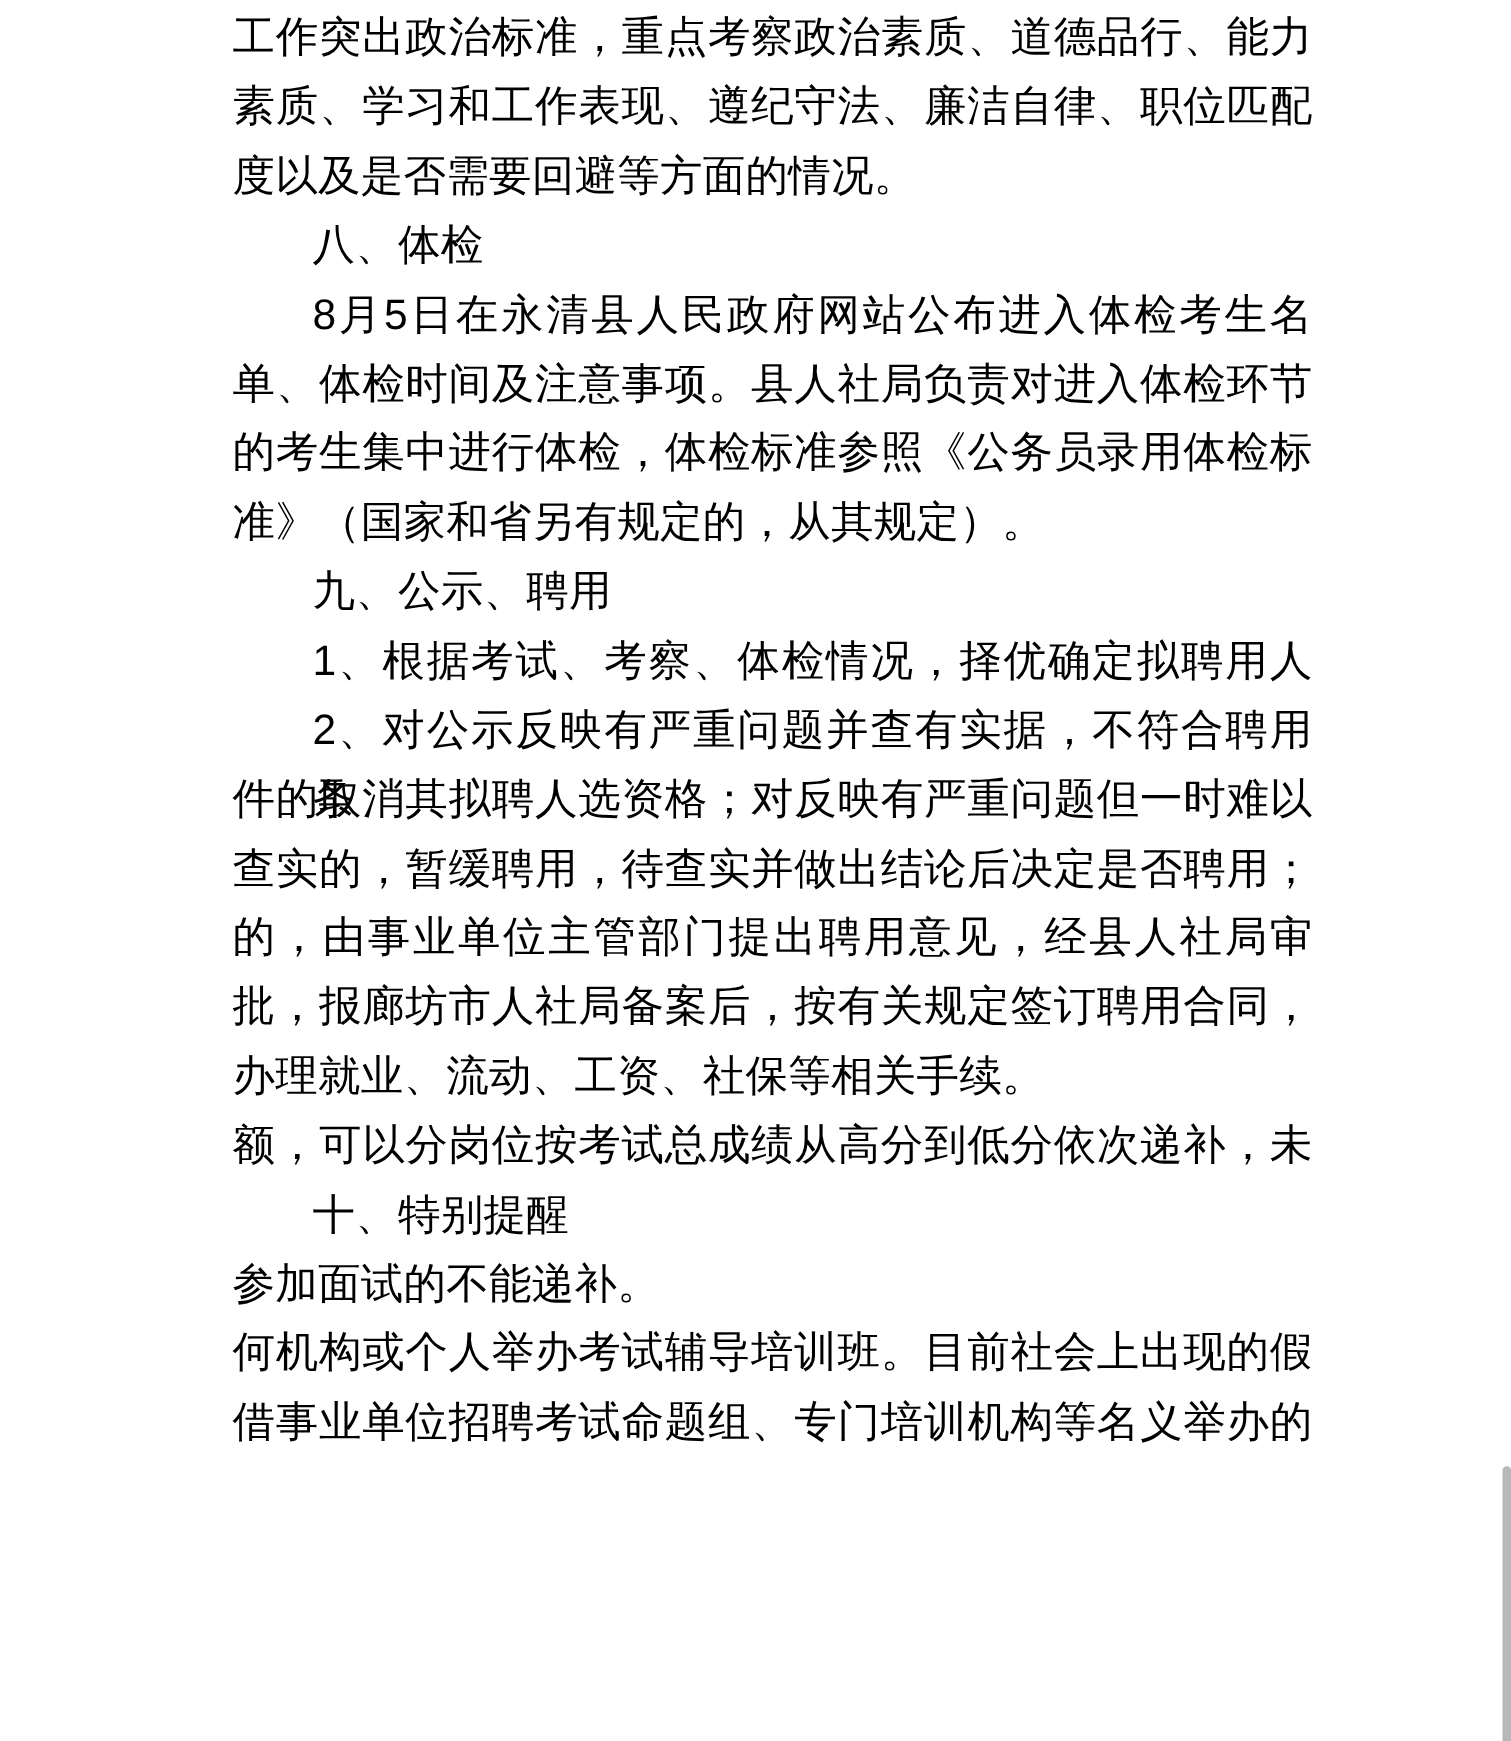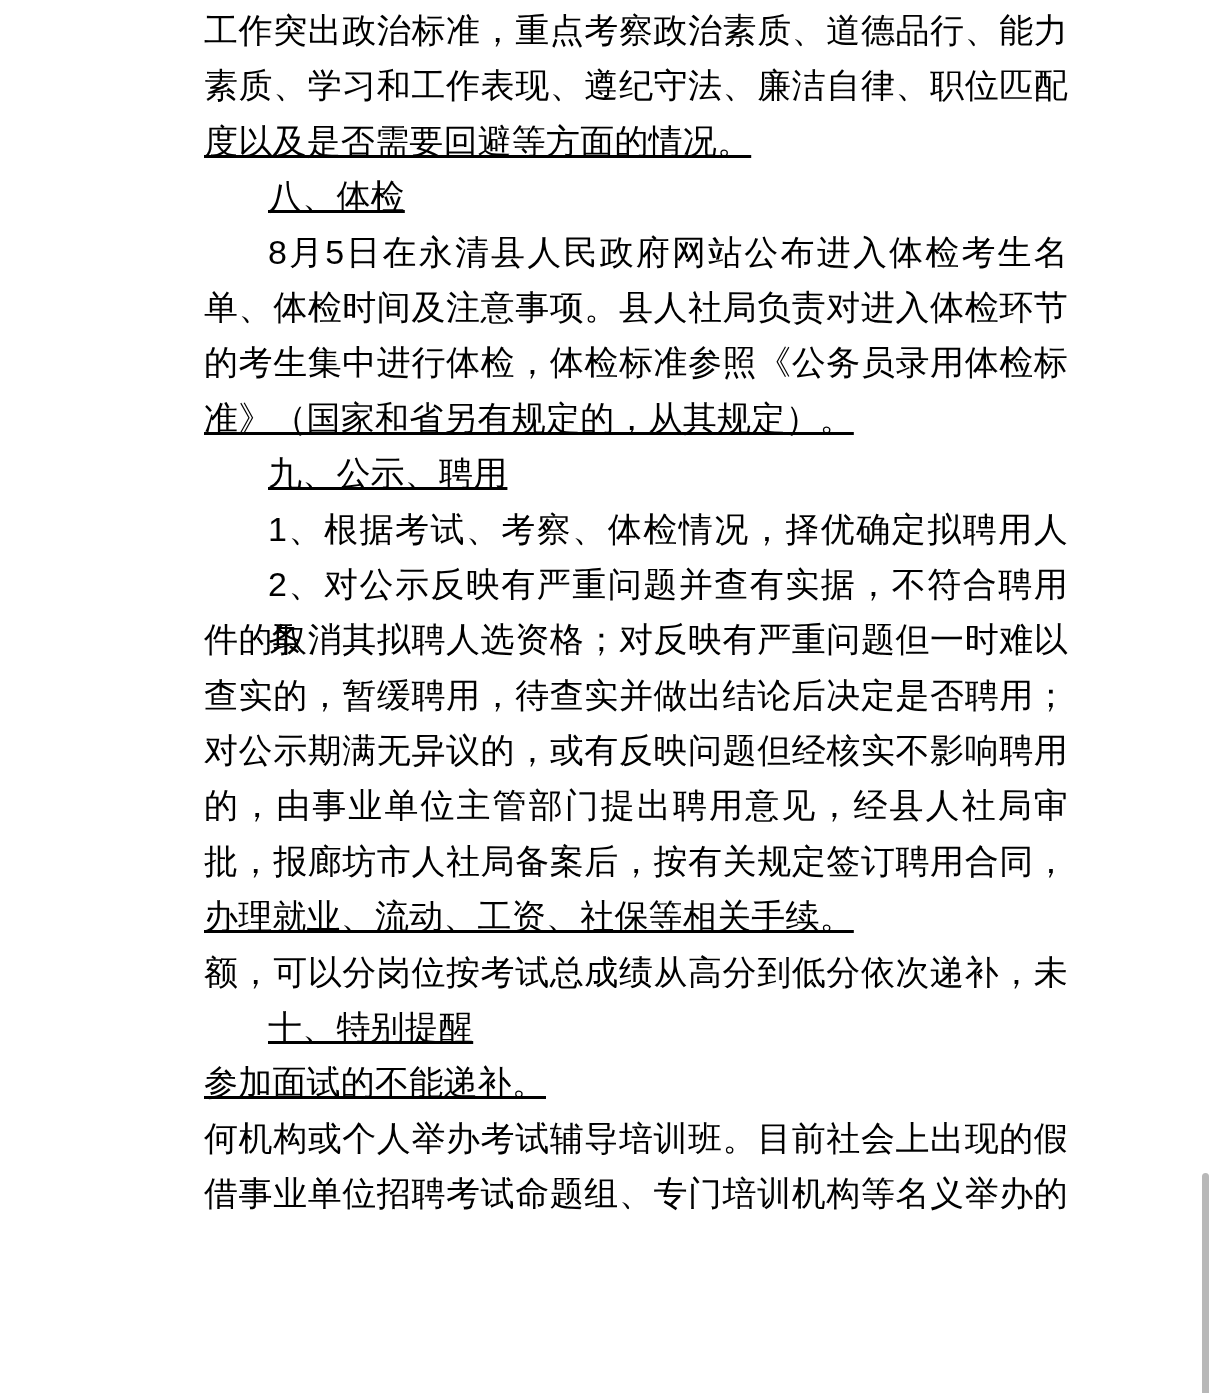--- a/index.html
+++ b/index.html
@@ -14,21 +14,21 @@
     position: relative;
     font-family: "Liberation Sans", sans-serif;
   }
   .page {
     position: absolute;
     inset: 0;
     background: #ffffff;
   }
   .doc {
     position: absolute;
-    left: 204px;
+    left: 186px;
     top: 3px;
     width: 864px;
     color: #000000;
     font-size: 34px;
     font-weight: 500;
     line-height: 55.4px;
     letter-spacing: 0.2px;
   }
   .line {
     height: 55.4px;
@@ -46,21 +46,20 @@
   
   .line.fill-indent,
   .line.heading {
     padding-left: 64px;
     width: 800px;
   }
   .line.heading,
   .line.end {
     text-align: left;
     text-align-last: left;
-    text-decoration: underline;
   }
   .scrollbar-thumb {
     position: absolute;
     right: 0px;
     top: 1173px;
     width: 7px;
     height: 240px;
     border-radius: 4px;
     background: #b8b8b8;
   }
@@ -76,21 +75,20 @@
       <div class="line heading">八、体检</div>
       <div class="line fill-indent">8月5日在永清县人民政府网站公布进入体检考生名</div>
       <div class="line fill">单、体检时间及注意事项。县人社局负责对进入体检环节</div>
       <div class="line fill">的考生集中进行体检，体检标准参照《公务员录用体检标</div>
       <div class="line end">准》（国家和省另有规定的，从其规定）。</div>
       <div class="line heading">九、公示、聘用</div>
       <div class="line fill-indent">1、根据考试、考察、体检情况，择优确定拟聘用人</div>
       <div class="line fill-indent">2、对公示反映有严重问题并查有实据，不符合聘用条</div>
       <div class="line fill">件的取消其拟聘人选资格；对反映有严重问题但一时难以</div>
       <div class="line fill">查实的，暂缓聘用，待查实并做出结论后决定是否聘用；</div>
-      <div class="line fill">对公示期满无异议的，或有反映问题但经核实不影响聘用</div>
       <div class="line fill">的，由事业单位主管部门提出聘用意见，经县人社局审</div>
       <div class="line fill">批，报廊坊市人社局备案后，按有关规定签订聘用合同，</div>
       <div class="line end">办理就业、流动、工资、社保等相关手续。</div>
       <div class="line fill">额，可以分岗位按考试总成绩从高分到低分依次递补，未</div>
       <div class="line heading">十、特别提醒</div>
       <div class="line end">参加面试的不能递补。</div>
       <div class="line fill">何机构或个人举办考试辅导培训班。目前社会上出现的假</div>
       <div class="line fill">借事业单位招聘考试命题组、专门培训机构等名义举办的</div>
     </div>
   <div class="scrollbar-thumb" id="scrollbar-thumb" style="background: rgb(184, 184, 184);"></div>

